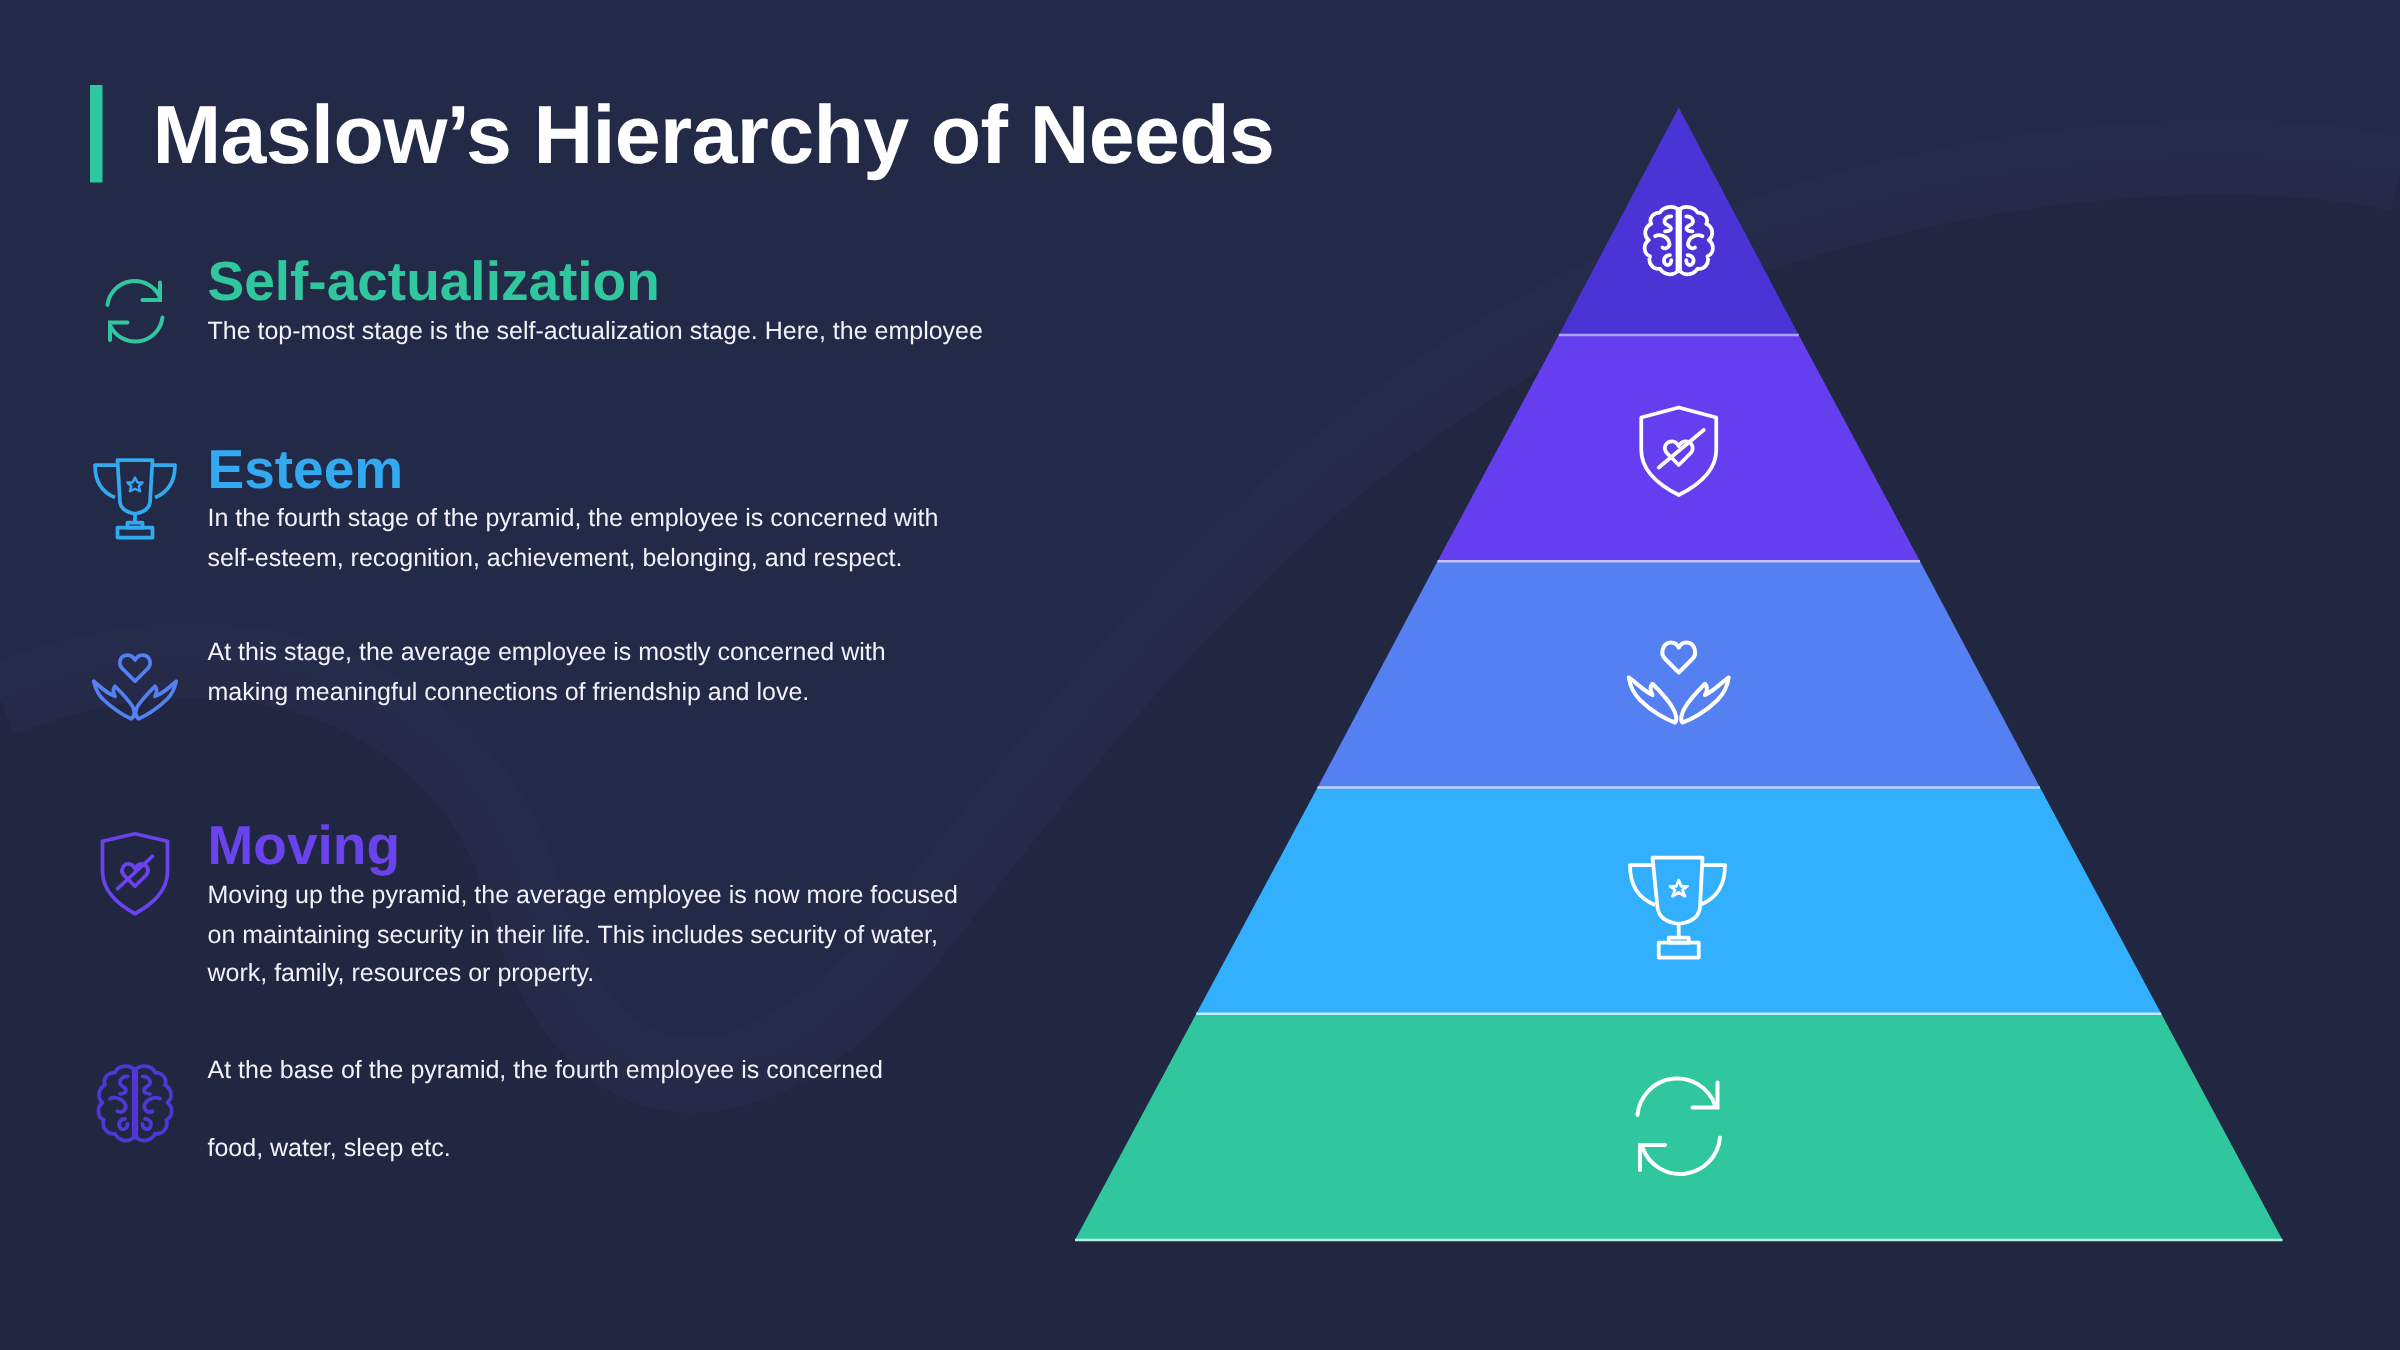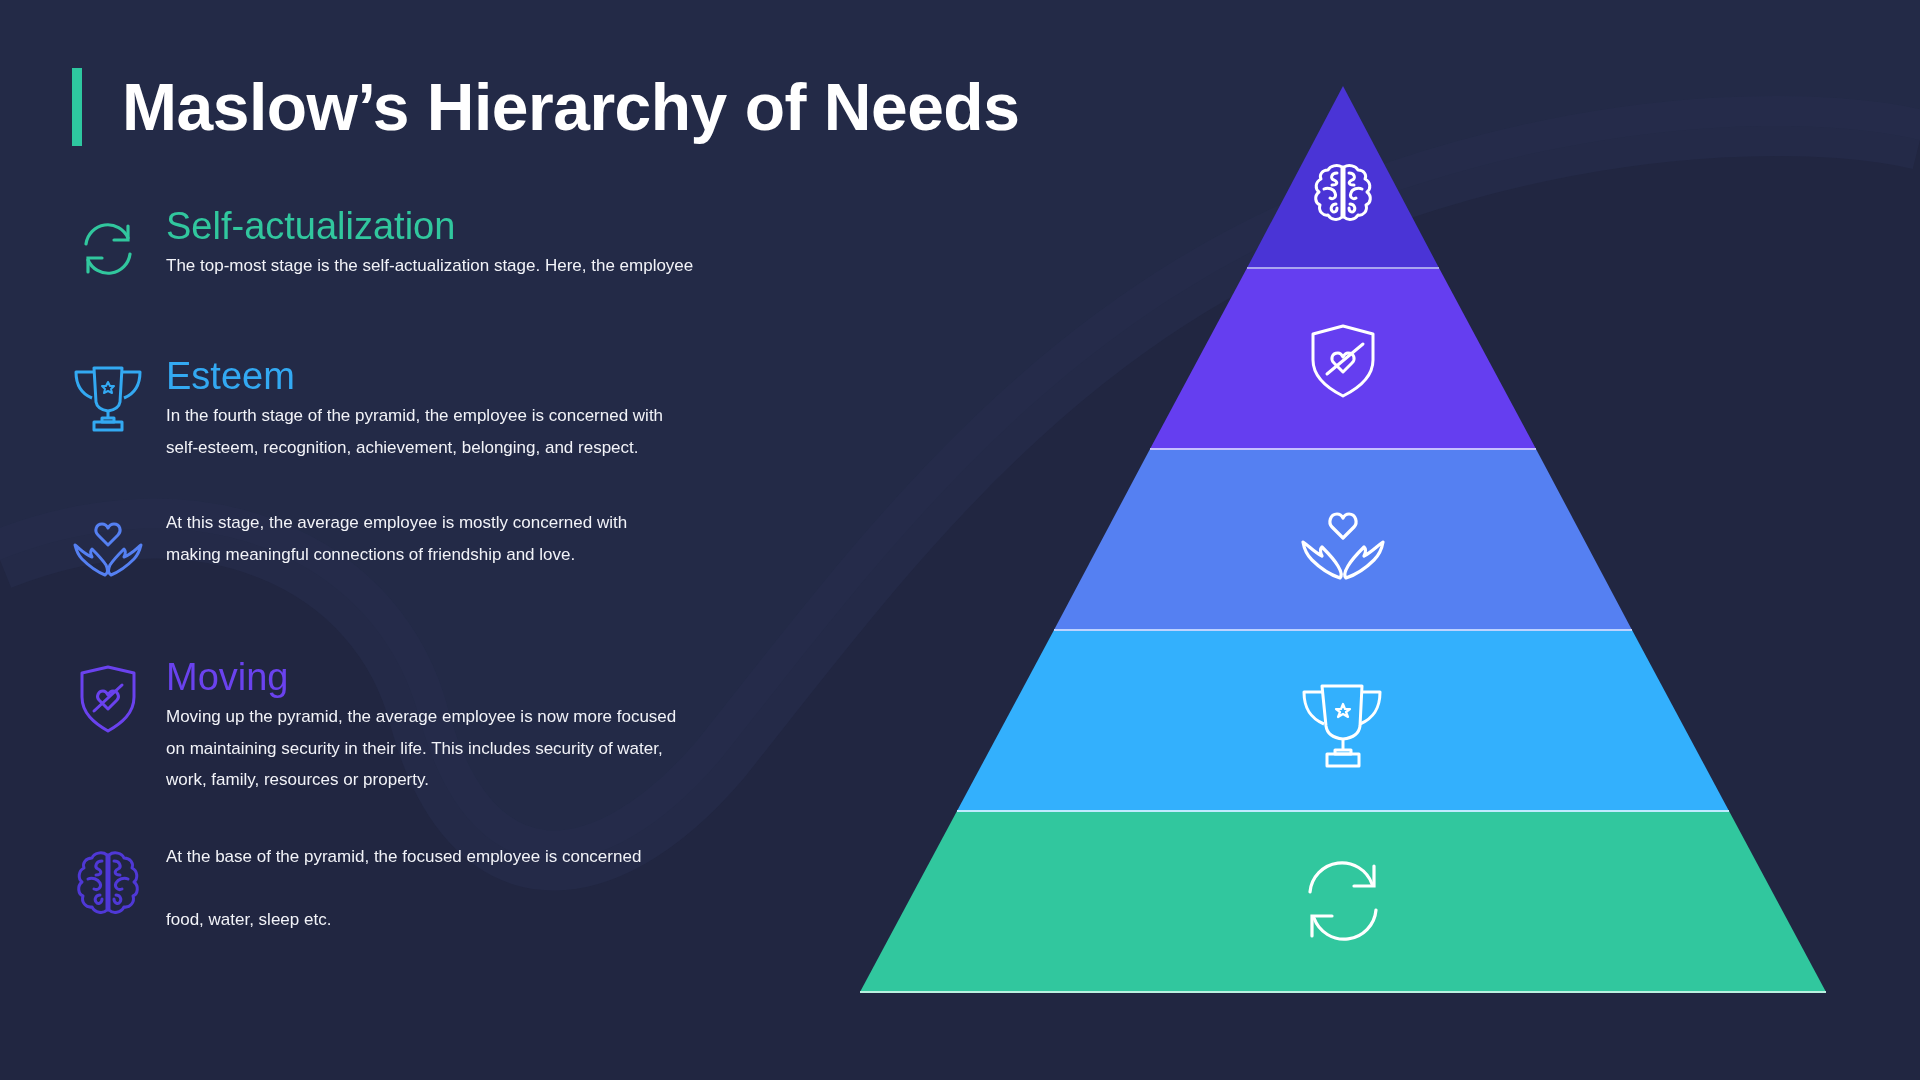--- a/index.html
+++ b/index.html
@@ -15,22 +15,22 @@
     display: flex; align-items: center; z-index: 2;
   }
   .title-bar { width: 10px; height: 78px; background: #2ec7a0; margin-right: 24px; }
   .title { color: #ffffff; font-size: 66px; font-weight: bold; letter-spacing: -0.5px; white-space: nowrap; }
 
   .stages { position: absolute; left: 72px; top: 0; z-index: 2; }
   .stage { position: absolute; left: 0; width: 800px; }
   .stage-icon { position: absolute; left: 0; top: 6px; width: 72px; height: 72px; }
   .stage-icon svg { width: 72px; height: 72px; display: block; }
   .stage-text { position: absolute; left: 94px; top: 0; width: 700px; }
-  .stage-title { font-size: 38px; font-weight: normal; line-height: 40px; margin: 0 0 4px 0; }
-  .stage-desc { color: #f2f3f8; font-size: 17px; line-height: 31.5px; margin: 0; }
+  .stage-title { font-size: 44px; font-weight: bold; line-height: 40px; margin: 0 0 4px 0; }
+  .stage-desc { color: #f2f3f8; font-size: 20px; line-height: 31.5px; margin: 0; }
 
   .pyramid { position: absolute; left: 0; top: 0; width: 1920px; height: 1080px; z-index: 1; }
 </style>
 </head>
 <body>
 
 <svg class="bg-deco" viewBox="0 0 1920 1080" width="1920" height="1080">
   <path d="M0 560 C 200 480, 380 560, 420 720 C 470 900, 600 900, 720 760 C 880 560, 1060 300, 1400 190 C 1640 110, 1840 120, 1920 140 L1920 0 L0 0 Z" fill="#232a47"></path>
   <path d="M0 560 C 200 480, 380 560, 420 720 C 470 900, 600 900, 720 760 C 880 560, 1060 300, 1400 190 C 1640 110, 1840 120, 1920 140 L1920 1080 L0 1080 Z" fill="#212641"></path>
   <path d="M0 560 C 200 480, 380 560, 420 720 C 470 900, 600 900, 720 760 C 880 560, 1060 300, 1400 190 C 1640 110, 1840 120, 1920 140" fill="none" stroke="#262d4c" stroke-width="60" opacity="0.6"></path>
@@ -124,21 +124,21 @@
         <path d="M30 14 C24 14 22 20 26 22 C30 24 30 28 24 28"></path>
         <path d="M42 14 C48 14 50 20 46 22 C42 24 42 28 48 28"></path>
         <path d="M16 32 C20 30 26 32 28 36 C30 40 26 44 22 42"></path>
         <path d="M56 32 C52 30 46 32 44 36 C42 40 46 44 50 42"></path>
         <path d="M28 48 C24 48 22 52 24 55 C26 58 30 56 30 52"></path>
         <path d="M44 48 C48 48 50 52 48 55 C46 58 42 56 42 52"></path>
       </svg>
     </div>
     <div class="stage-text">
       <p class="stage-desc">
-        <span>At the base of the pyramid, the focused employee is concerned</span><br>
+        <span>At the base of the pyramid, the fourth employee is concerned</span><br>
         <br>
         <span>food, water, sleep etc.</span>
       </p>
     </div>
   </div>
 </div>
 
 <svg class="pyramid" viewBox="0 0 1920 1080" width="1920" height="1080">
 
   <polygon points="1343,86 1439,268 1247,268" fill="#4a34d6"></polygon>

